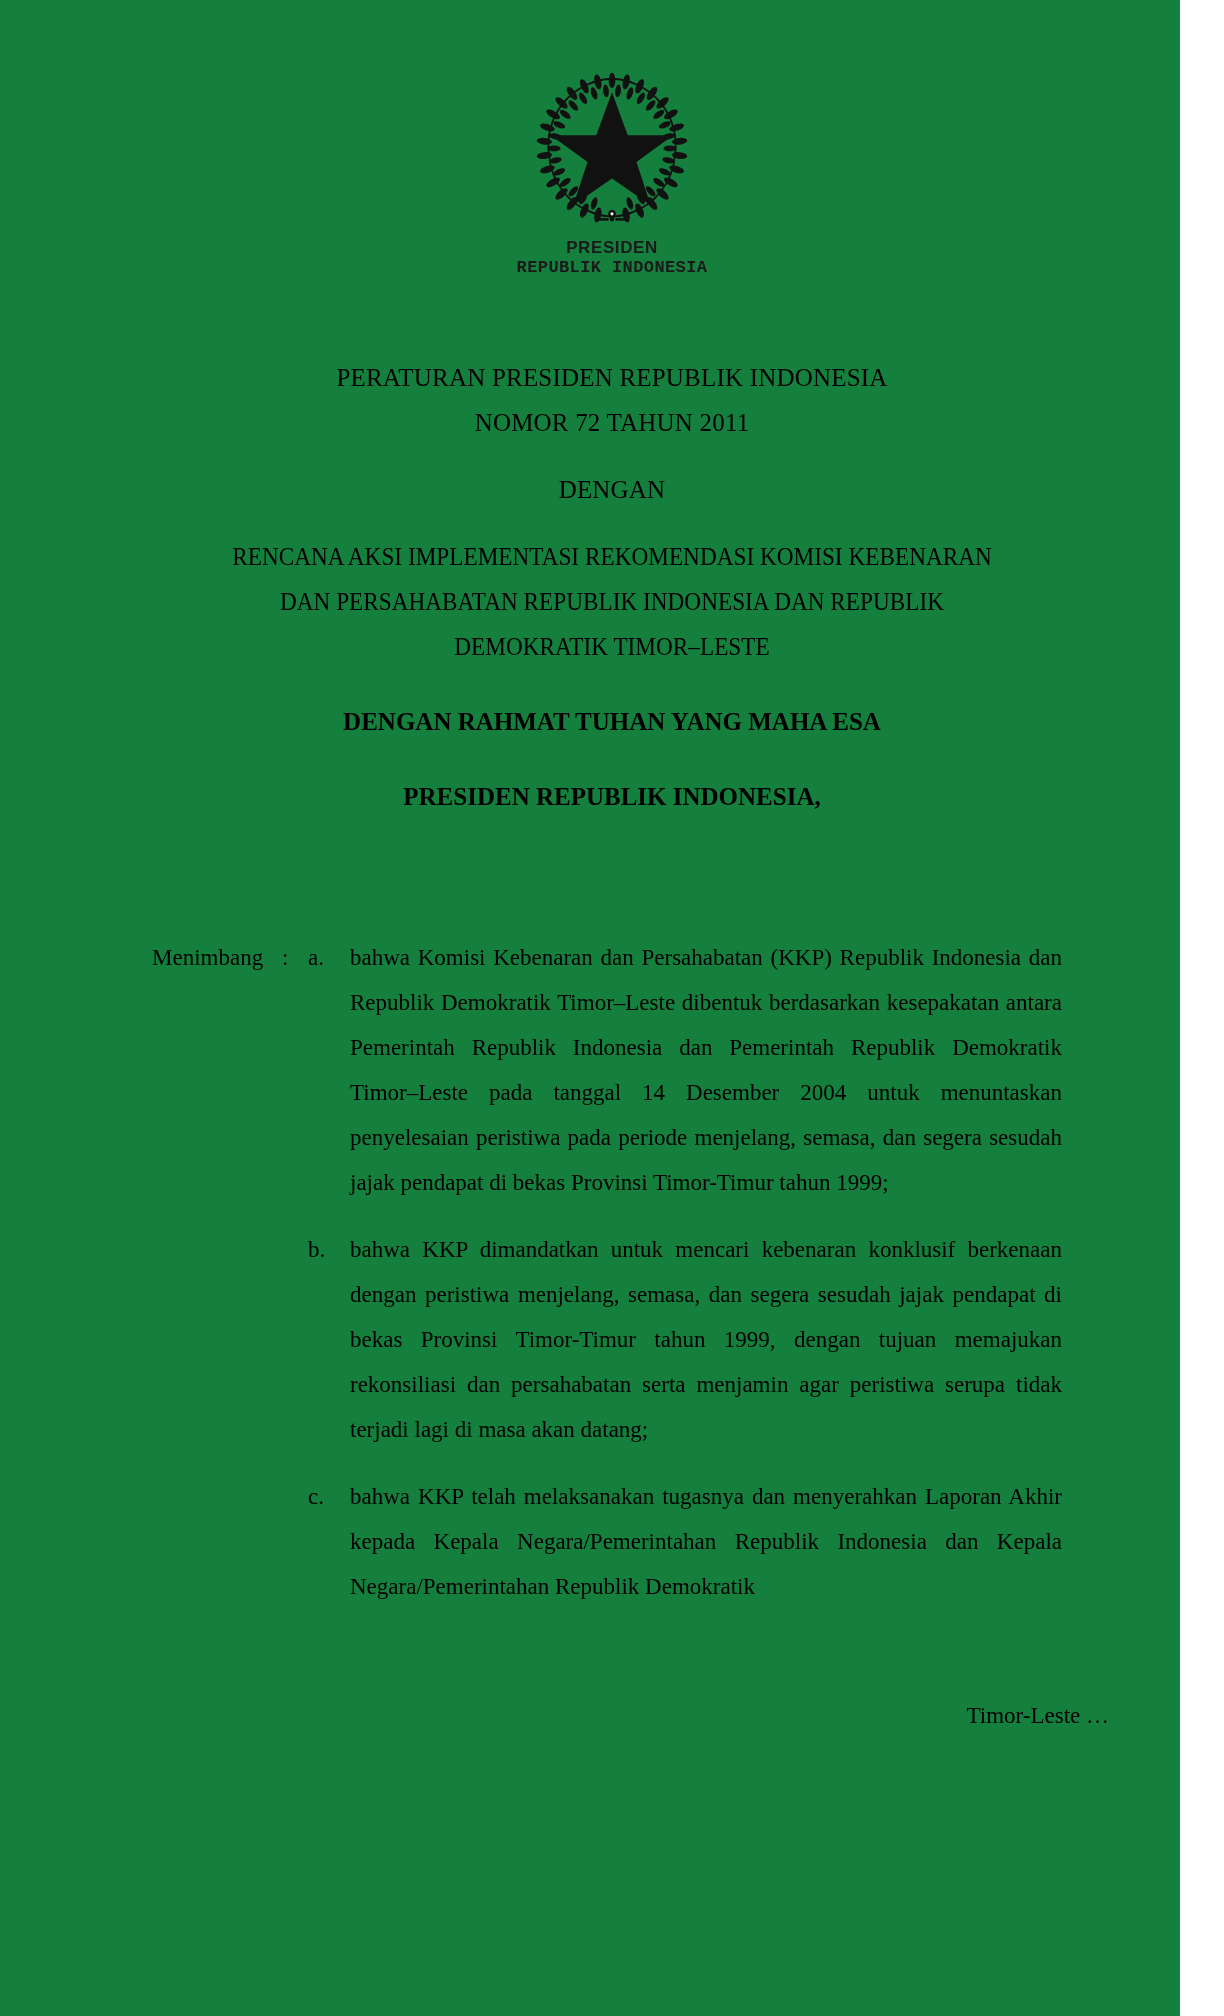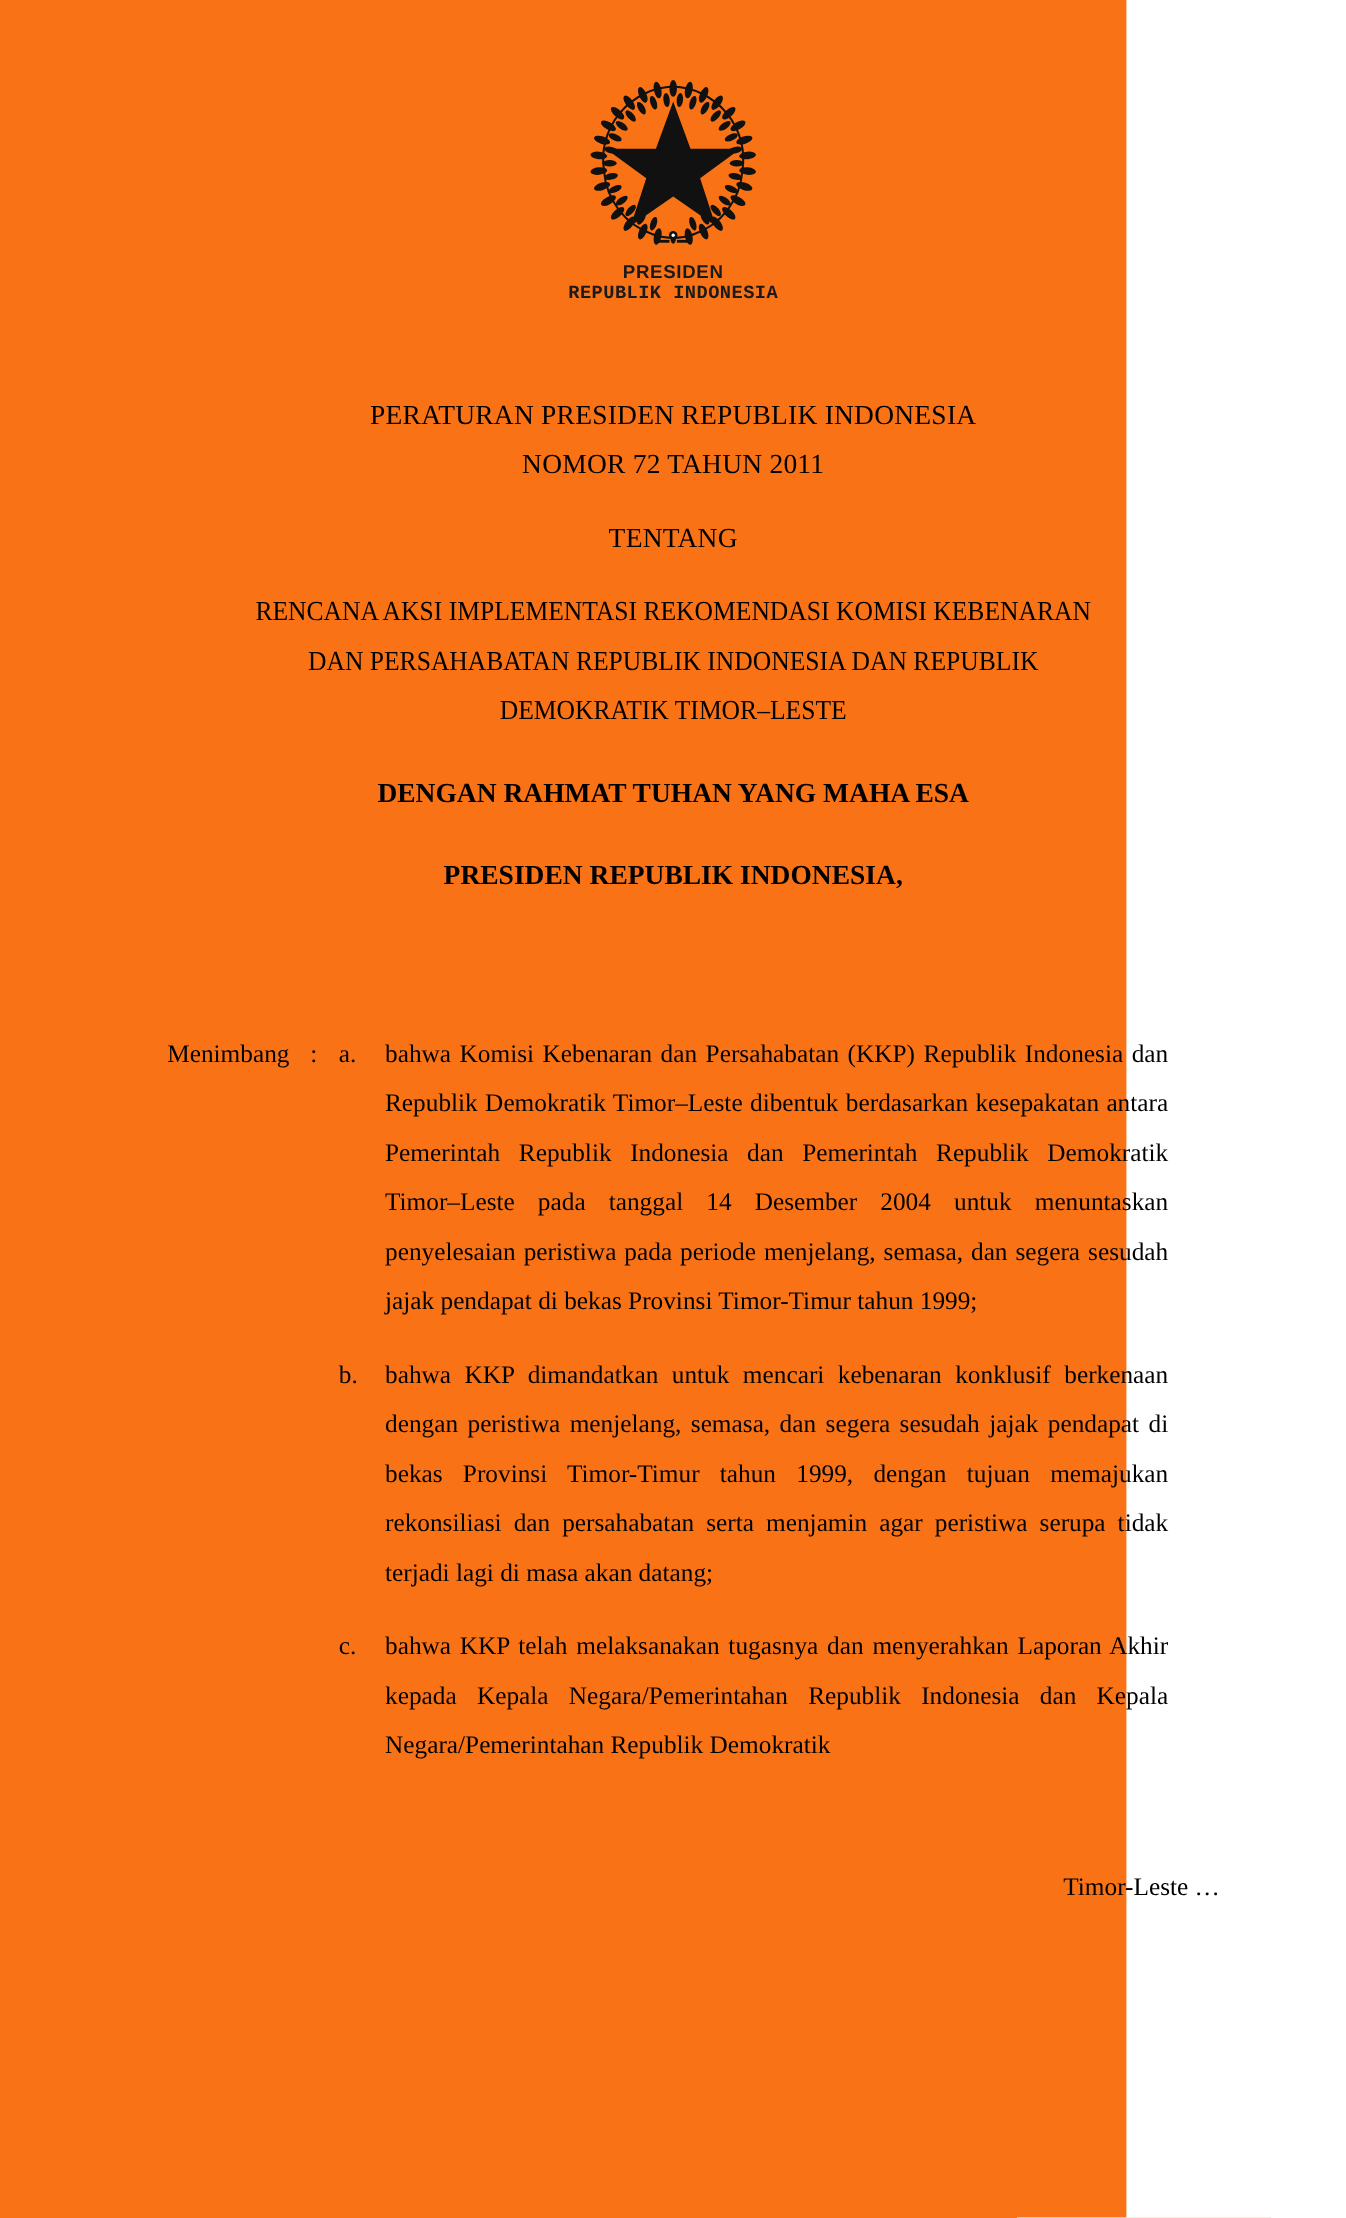--- a/index.html
+++ b/index.html
@@ -13,23 +13,23 @@
     height: 2016px;
     position: relative;
     overflow: hidden;
     font-family: "Liberation Serif", "DejaVu Serif", serif;
     color: #000000;
     -webkit-font-smoothing: antialiased;
   }
 
   .page {
     position: relative;
-    width: 1024px;
+    width: 1180px;
     height: 2016px;
-    background: #f97316;
+    background: #15803d;
   }
 
   
   .masthead {
     position: absolute;
     left: 0;
     top: 60px;
     width: 1224px;
     text-align: center;
   }
@@ -354,21 +354,21 @@
     <div class="masthead-text">
       <div class="l1">PRESIDEN</div>
       <div class="l2">REPUBLIK INDONESIA</div>
     </div>
   </div>
 
   <div class="titleblock">
     <div class="t-line">PERATURAN PRESIDEN REPUBLIK INDONESIA</div>
     <div class="t-line nomor">NOMOR  72  TAHUN  2011</div>
     <div class="t-gap-md"></div>
-    <div class="t-line">TENTANG</div>
+    <div class="t-line">DENGAN</div>
     <div class="t-gap-md"></div>
     <div class="t-main">RENCANA AKSI IMPLEMENTASI REKOMENDASI KOMISI KEBENARAN</div>
     <div class="t-main">DAN PERSAHABATAN REPUBLIK INDONESIA DAN REPUBLIK</div>
     <div class="t-main">DEMOKRATIK TIMOR–LESTE</div>
     <div class="t-gap-lg"></div>
     <div class="t-sub">DENGAN RAHMAT TUHAN YANG MAHA ESA</div>
     <div class="t-gap-lg"></div>
     <div class="t-sub">PRESIDEN REPUBLIK INDONESIA,</div>
   </div>
 

